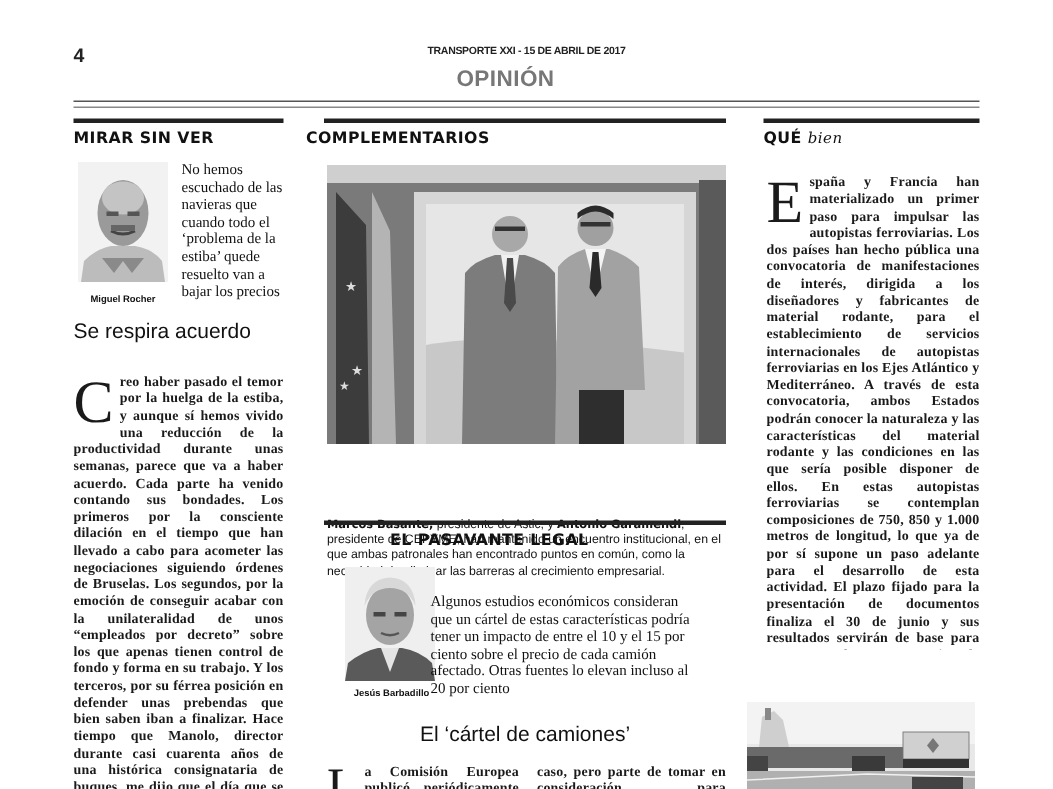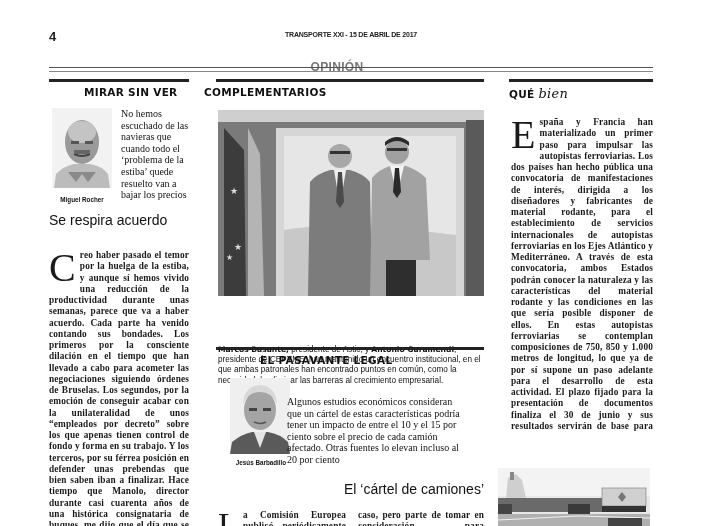--- a/index.html
+++ b/index.html
@@ -1,25 +1,25 @@
 <!DOCTYPE html>
 <html><head>
 <meta charset="utf-8">
 <style>
   html, body { margin:0; padding:0; }
   body { width:702px; height:526px; background:#ffffff; position:relative; overflow:hidden; color:#1a1a1a; font-family:"Liberation Serif", serif; }
   .abs { position:absolute; }
   .pagenum { left:49px; top:29px; font-family:"Liberation Sans", sans-serif; font-size:13px; font-weight:bold; color:#222; }
   .runhead { left:0; width:702px; top:31px; text-align:center; font-family:"Liberation Sans", sans-serif; font-size:7px; font-weight:bold; letter-spacing:-0.2px; color:#222; }
-  .section { left:0; width:674px; top:60px; text-align:center; font-family:"Liberation Sans", sans-serif; font-size:12px; font-weight:bold; color:#777; letter-spacing:0.3px; }
+  .section { left:0; width:674px; top:44px; text-align:center; font-family:"Liberation Sans", sans-serif; font-size:15px; font-weight:bold; color:#777; letter-spacing:0.3px; }
   .dbl1 { left:49px; width:604px; top:67px; height:0; border-top:1.5px solid #555; }
   .dbl2 { left:49px; width:604px; top:71px; height:0; border-top:1px solid #888; }
   .colrule { height:0; border-top:3px solid #222; top:79px; }
   .kicker { font-family:"DejaVu Sans", sans-serif; font-weight:bold; font-size:10.5px; letter-spacing:0.3px; color:#111; top:86px; }
-  .kicker i { font-family:"DejaVu Serif", serif; font-weight:normal; font-size:13px; }
+  .kicker i { font-family:"DejaVu Serif", serif; font-weight:normal; font-size:10px; }
   .photo { overflow:hidden; }
   .pull { font-family:Liberation Serif, serif; font-size:10px; line-height:11.6px; color:#111; }
   .byline { font-family:"Liberation Sans", sans-serif; font-size:6.3px; font-weight:bold; text-align:center; color:#111; }
   .headline { font-family:Liberation Sans, sans-serif; font-size:14px; color:#111; }
   .body { font-family:"Liberation Serif", serif; font-size:9.3px; line-height:11.25px; font-weight:bold; text-align:justify; letter-spacing:0.15px; color:#1a1a1a; }
   .dropcap { float:left; font-family:"Liberation Serif", serif; font-size:40px; line-height:32px; margin:2px 4px 0 0; font-weight:normal; }
   .caption { font-family:"Liberation Sans", sans-serif; font-size:8.2px; line-height:10.2px; color:#111;margin-top:48px; }
   .caption b { font-family:"DejaVu Sans", sans-serif; font-size:7.6px; }
 </style>
 </head>
@@ -28,21 +28,21 @@
 <div class="abs pagenum">4</div>
 <div class="abs runhead">TRANSPORTE XXI - 15 DE ABRIL DE 2017</div>
 <div class="abs section">OPINIÓN</div>
 <div class="abs dbl1"></div>
 <div class="abs dbl2"></div>
 
 <div class="abs colrule" style="left:49px;width:140px;"></div>
 <div class="abs colrule" style="left:216px;width:268px;"></div>
 <div class="abs colrule" style="left:509px;width:144px;"></div>
 
-<div class="abs kicker" style="left:49px;margin-left:35px;">MIRAR SIN VER</div>
+<div class="abs kicker" style="left:49px;">MIRAR SIN VER</div>
 
 <div class="abs photo" style="left:52px;top:108px;width:60px;height:80px;">
   <svg width="60" height="80" viewBox="0 0 60 80">
     <rect width="60" height="80" fill="#f2f2f2"></rect>
     <path d="M2 80 L4 66 Q12 58 22 56 L38 56 Q50 58 56 66 L58 80 Z" fill="#bcbcbc"></path>
     <path d="M16 64 L24 74 L30 66 L36 74 L44 64 Z" fill="#8a8a8a"></path>
     <ellipse cx="30" cy="34" rx="17" ry="22" fill="#9a9a9a"></ellipse>
     <ellipse cx="30" cy="24" rx="14" ry="11" fill="#c4c4c4"></ellipse>
     <rect x="19" y="33" width="8" height="3" fill="#555"></rect>
     <rect x="33" y="33" width="8" height="3" fill="#555"></rect>
@@ -104,21 +104,21 @@
     <ellipse cx="30" cy="32" rx="16" ry="20" fill="#a4a4a4"></ellipse>
     <path d="M13 26 Q14 8 30 7 Q46 8 47 26 Q42 14 30 14 Q18 14 13 26 Z" fill="#d8d8d8"></path>
     <rect x="19" y="30" width="8" height="3" fill="#444"></rect>
     <rect x="33" y="30" width="8" height="3" fill="#444"></rect>
     <path d="M24 44 Q30 47 36 44" stroke="#555" stroke-width="1.5" fill="none"></path>
   </svg>
 </div>
 <div class="abs byline" style="left:228px;top:459px;width:66px;">Jesús Barbadillo</div>
 <div class="abs pull" style="left:287px;top:396px;width:182px;">Algunos estudios económicos consideran que un cártel de estas características podría tener un impacto de entre el 10 y el 15 por ciento sobre el precio de cada camión afectado. Otras fuentes lo elevan incluso al 20 por ciento</div>
 
-<div class="abs headline" style="left:216px;top:481px;width:268px;text-align:right;">El ‘cártel de camiones’</div>
+<div class="abs headline" style="left:216px;top:481px;width:268px;text-align:center;">El ‘cártel de camiones’</div>
 
 <div class="abs body" style="left:218px;top:510px;width:128px;height:16px;overflow:hidden;">
   <span class="dropcap" style="font-size:34px;line-height:26px;">L</span><span>a Comisión Europea publicó periódicamente la decisión del</span>
 </div>
 <div class="abs body" style="left:358px;top:510px;width:126px;height:16px;overflow:hidden;">
   <span>caso, pero parte de tomar en consideración para determinar</span>
 </div>
 
 <div class="abs kicker" style="left:509px;">
   <span>QUÉ</span> <i>bien</i>

